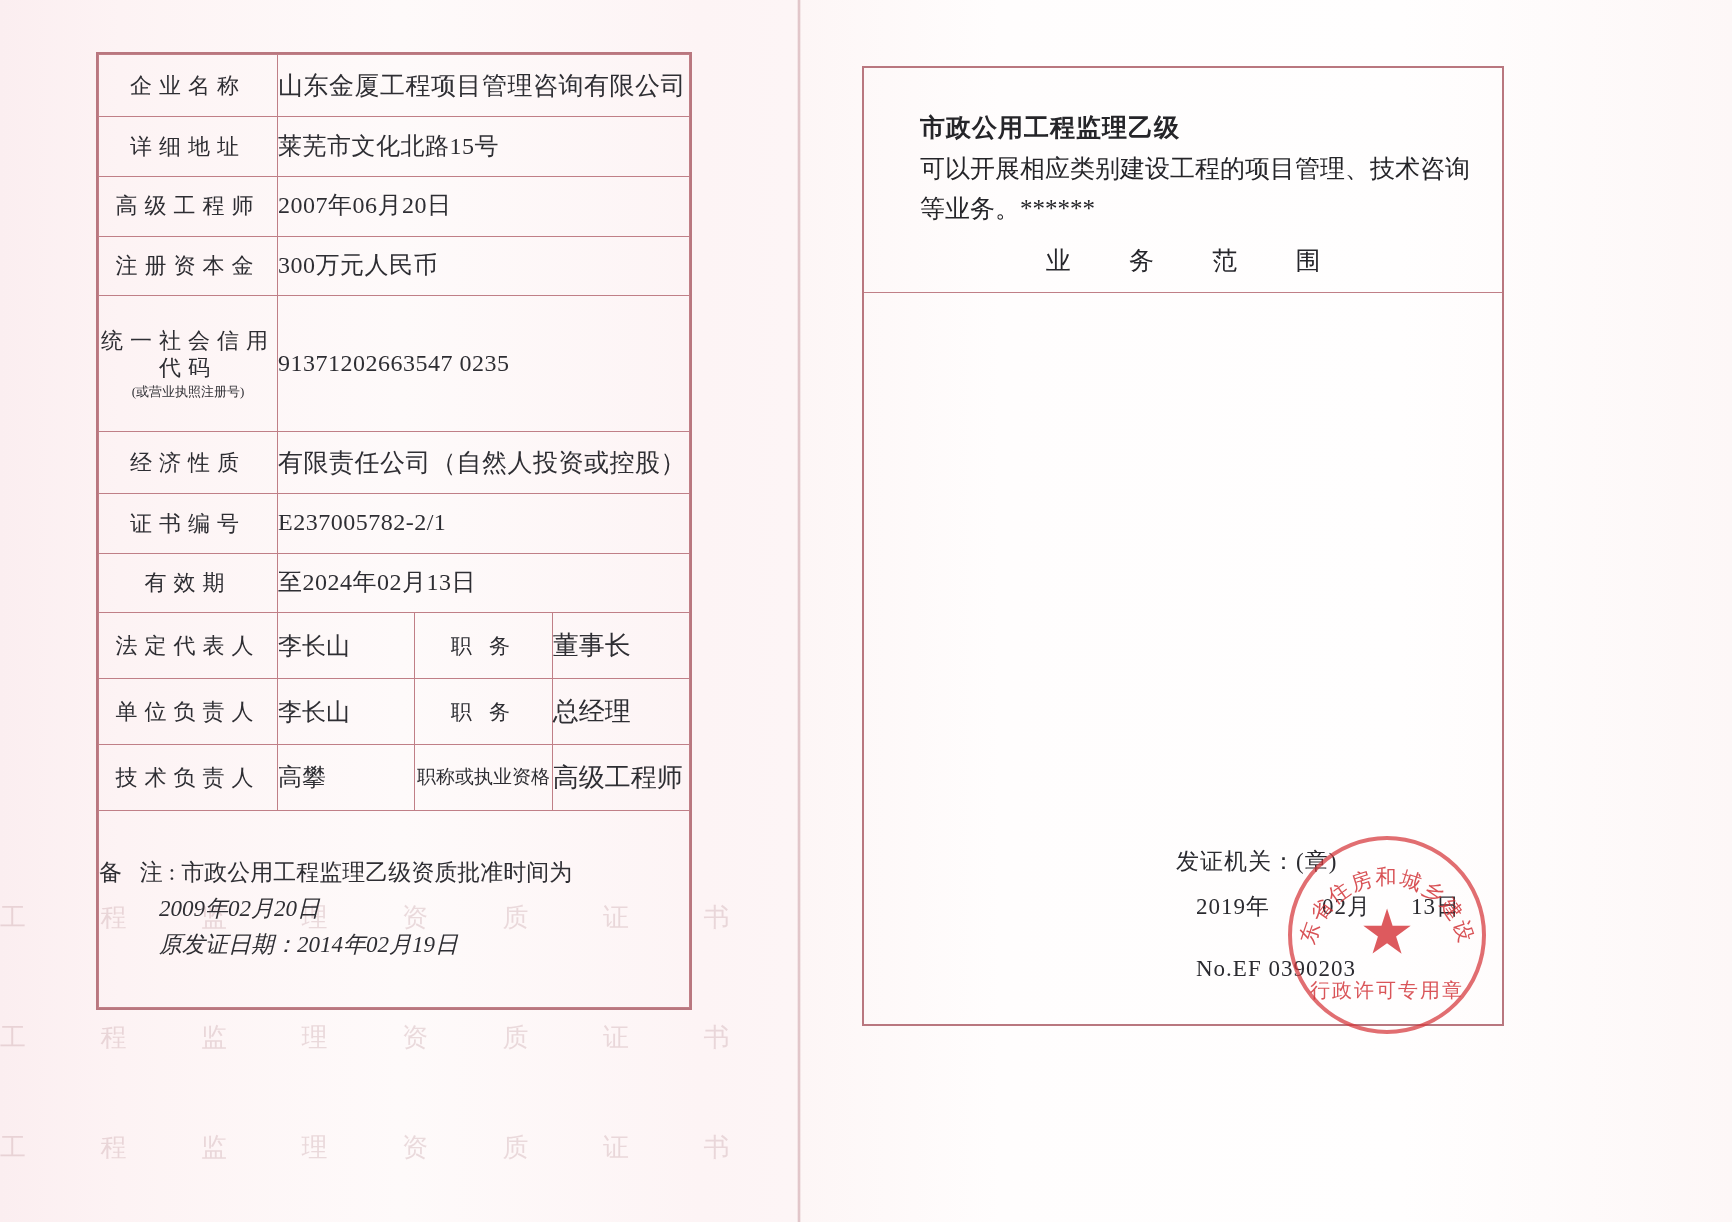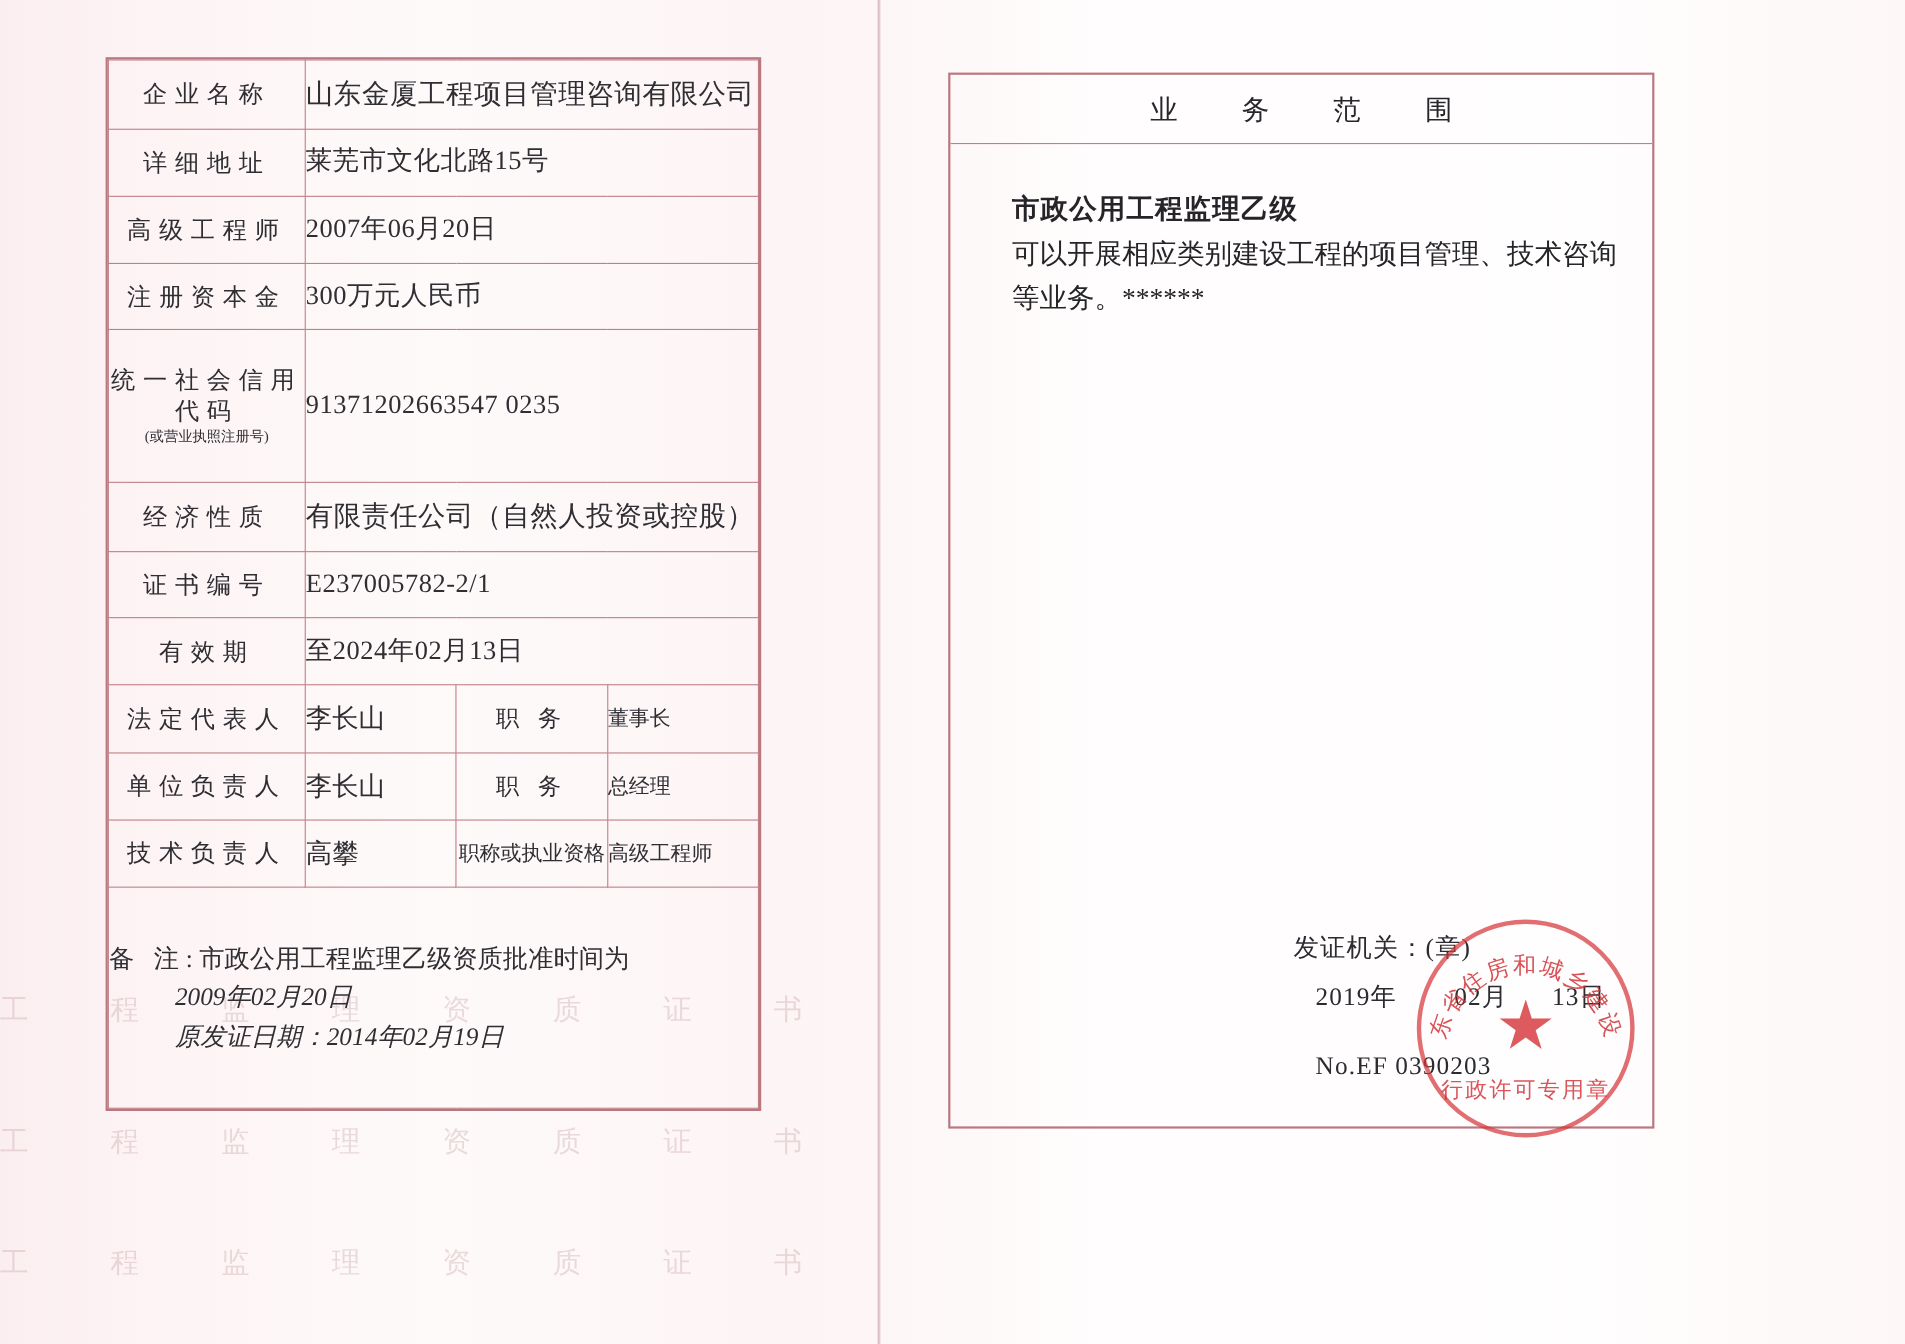--- a/index.html
+++ b/index.html
@@ -100,21 +100,21 @@
   }
   .mid-lbl.small {
     font-size: 19px;
     letter-spacing: 0px;
   }
   .val-name {
     font-size: 24px;
     padding-left: 14px;
   }
   .val-post {
-    font-size: 19px;
+    font-size: 26px;
     padding-left: 14px;
   }
   .remark-cell {
     padding: 18px 10px 10px 22px;
     vertical-align: top;
     font-size: 23px;
     line-height: 1.55;
   }
   .remark-cell .r-head {
     letter-spacing: 6px;
@@ -312,26 +312,26 @@
           <span class="r-head">备 注:</span><span>市政公用工程监理乙级资质批准时间为</span>
           <span class="r-ind">2009年02月20日</span>
           <span class="r-ind">原发证日期：2014年02月19日</span>
         </td>
       </tr>
     </tbody>
       </table>
   </div>
 
   <div id="right-panel">
-    <div id="scope-title">业 务 范 围</div>
     <div id="scope-body">
       <div class="line1">市政公用工程监理乙级</div>
       <div>可以开展相应类别建设工程的项目管理、技术咨询</div>
       <div>等业务。******</div>
     </div>
+    <div id="scope-title">业 务 范 围</div>
 
     <div id="issuer">
       <div class="row1">发证机关：(章)</div>
       <div class="row2">
         <span>2019</span><span>年</span><span class="gap"></span><span>02</span><span>月</span><span class="gap2"></span><span>13</span><span>日</span>
       </div>
       <div class="row3">No.EF 0390203</div>
     </div>
   </div>
 

